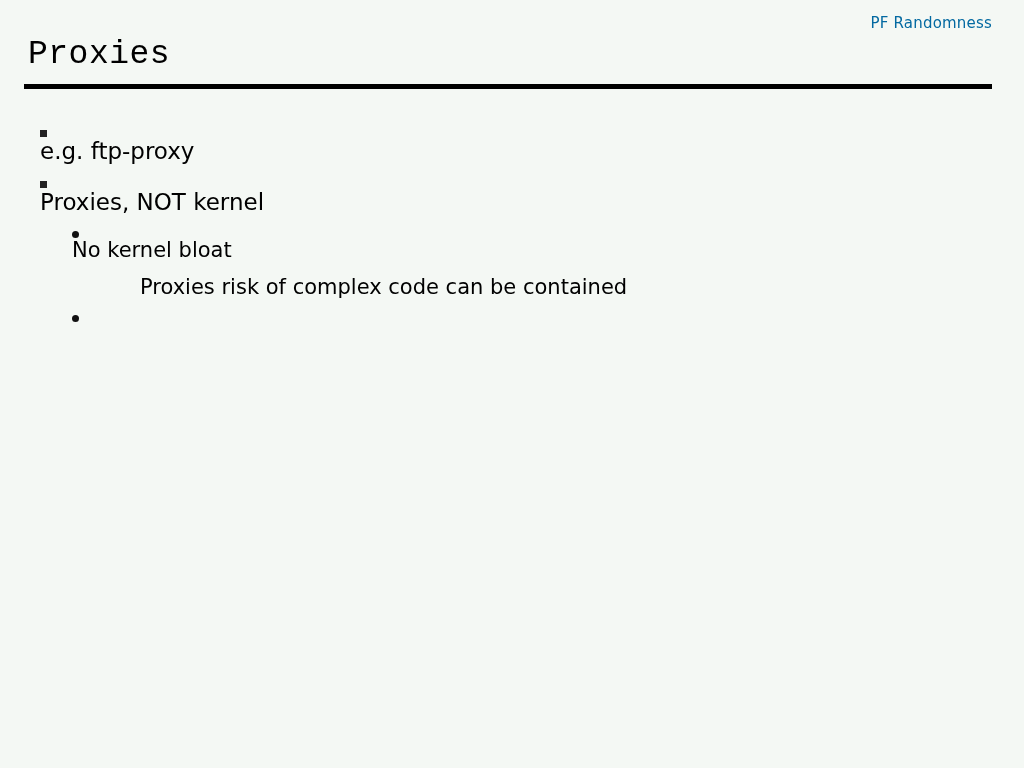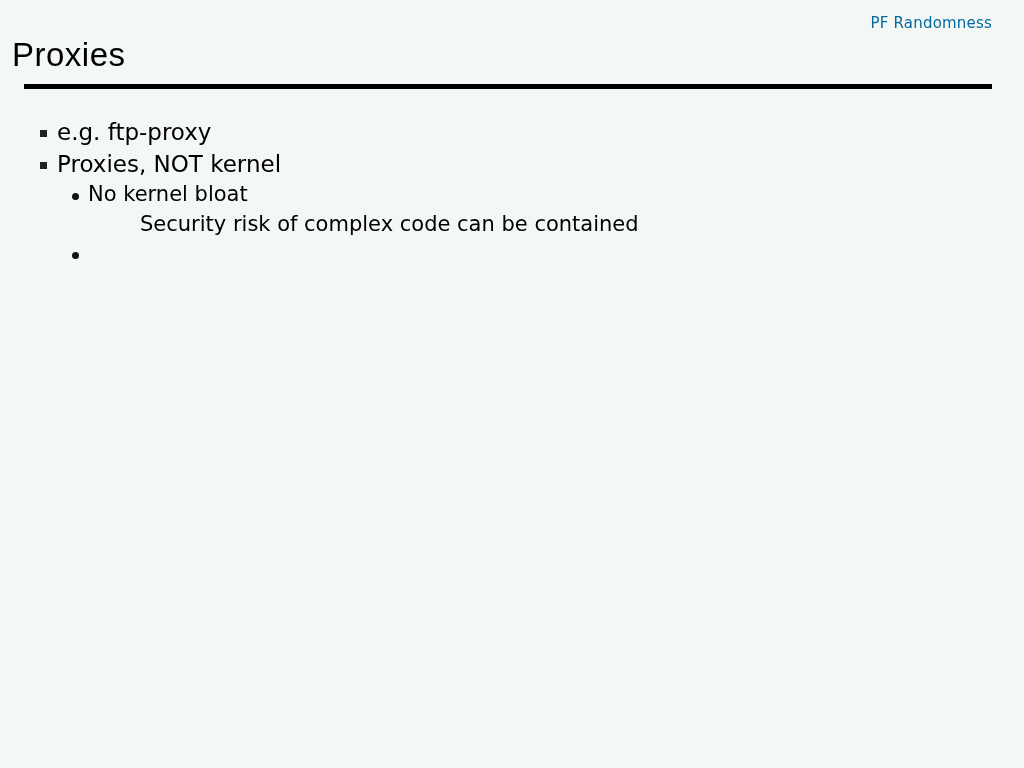--- a/index.html
+++ b/index.html
@@ -25,24 +25,24 @@
     top: 14px;
     right: 32px;
     font-size: 15px;
     font-family: "DejaVu Sans", sans-serif;
     letter-spacing: 0.2px;
     color: #0369a1;
   }
   .slide-title {
     position: absolute;
     top: 36px;
-    left: 12px;
+    left: 28px;
     font-size: 33px;
     font-weight: normal;
-    font-family: Liberation Sans, sans-serif;
+    font-family: Liberation Mono, monospace;
     letter-spacing: 0.5px;
     color: #000;
   }
   .title-rule {
     position: absolute;
     top: 84px;
     left: 24px;
     width: 968px;
     height: 5px;
     background: #000;
@@ -50,20 +50,21 @@
   .content {
     position: absolute;
     top: 118px;
     left: 40px;
     width: 950px;
   }
   .bullet-row {
     display: flex;
     align-items: flex-start;
     line-height: 1.22;
+    flex-direction: column;
   }
   .lvl1 {
     font-size: 23px;
     margin-bottom: 4px;
     padding-left: 0px;
   }
   .lvl2 {
     font-size: 21px;
     margin-bottom: 4px;
     padding-left: 32px;
@@ -127,21 +128,21 @@
       <span class="bullet-text">Proxies, NOT kernel</span>
     </div>
 
     <div class="bullet-row lvl2">
       <span class="marker-dot"></span>
       <span class="bullet-text">No kernel bloat</span>
     </div>
 
     <div class="bullet-row lvl3">
       <span class="marker-none"></span>
-      <span class="bullet-text">Security risk of complex code can be contained</span>
+      <span class="bullet-text">Proxies risk of complex code can be contained</span>
     </div>
 
     <div class="bullet-row lvl2">
       <span class="marker-dot"></span>
     </div>
 
 
   </div>
 </div>
 

